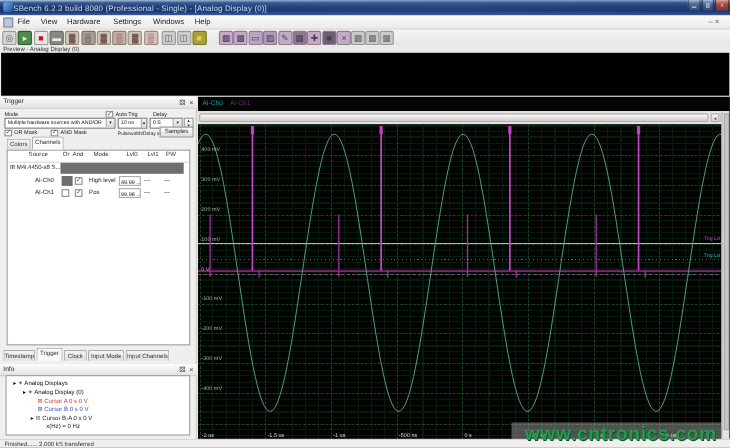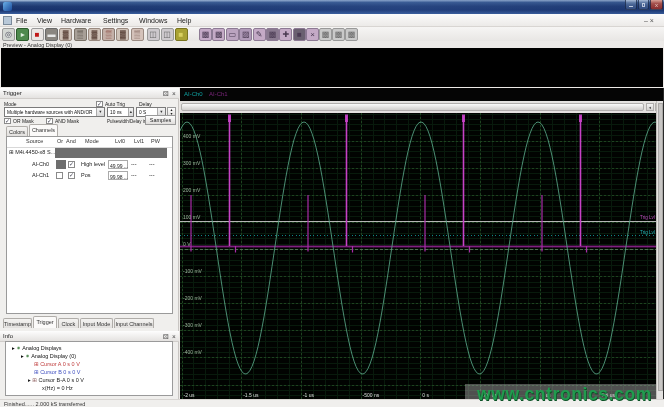--- a/index.html
+++ b/index.html
@@ -52,20 +52,21 @@
 #plot { position:absolute; left:180px; top:113px; width:476px; height:286px; background:#010301; overflow:hidden; }
 #vscroll { position:absolute; left:656px; top:101px; width:7px; height:298px; background:#e4e2e0; border-left:1px solid #c0beba; }
 #vscroll .vthumb { position:absolute; left:0.5px; top:2px; width:5px; height:288px; background:#c8c6c4; border:1px solid #aaa8a6; }
 #redge { position:absolute; left:663px; top:88px; width:1px; height:311px; background:#2a2a2a; }
 #wmtext { position:absolute; left:477px; top:384px; width:185px; font-size:17.5px; font-weight:bold; color:#219b4e; z-index:6;
   text-shadow:0.7px 0.7px 0 #0b5226; letter-spacing:0.6px; }
 </style></head>
 <body>
 <div id="titlebar">
   <div class="ico"></div>
+  <span class="ttl">SBench 6.2.3 build 8080 (Professional - Single) - [Analog Display (0)]</span>
   <div class="wbtn" style="left:625px;width:12px;">
       <div style="margin:6px 3px 0;border-top:1px solid rgba(225,232,244,0.8)"></div>
     </div>
   <div class="wbtn" style="left:638px;width:11px;">
       <div style="margin:2.5px 3px 0;height:4.5px;border:1px solid rgba(225,232,244,0.75)"></div>
     </div>
   <div class="wbtn" id="btnclose" style="left:650px;width:13px;font-size:6px;color:rgba(245,225,218,0.85);text-align:center;line-height:10px;">x</div>
 </div>
 <div id="menubar">
   <div class="mico"></div>

